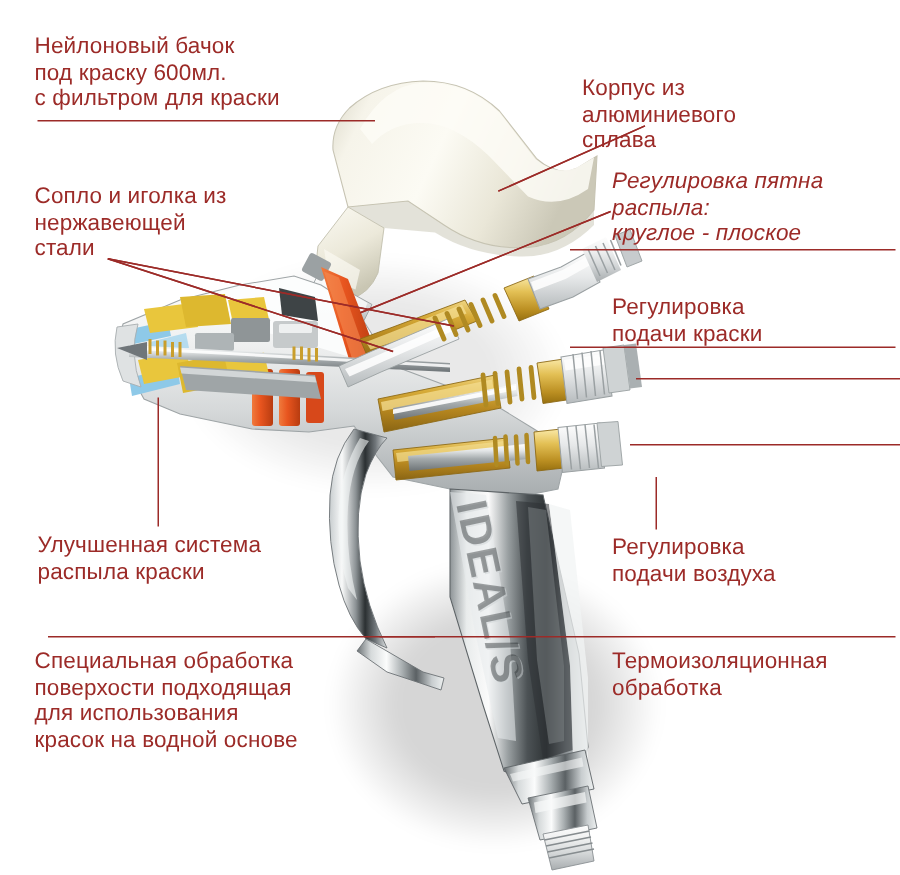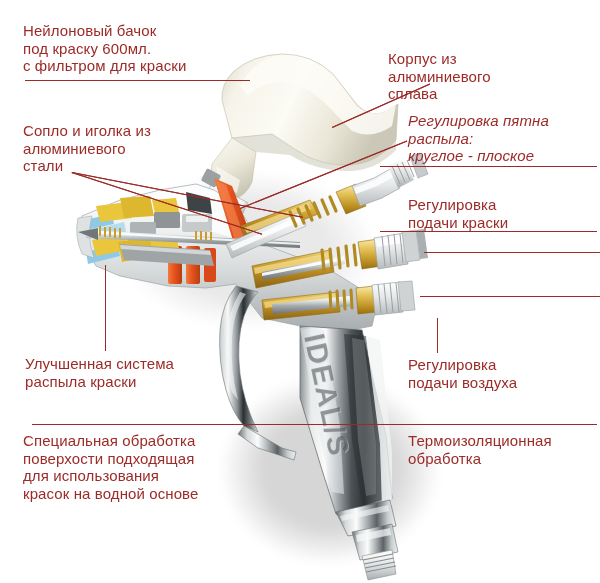--- a/index.html
+++ b/index.html
@@ -402,21 +402,21 @@
 
   <div class="callout" style="left:23px; top:22px;">Нейлоновый бачок
 под краску 600мл.
 с фильтром для краски</div>
 
   <div class="callout" style="left:388px; top:22px;margin-top:28px;">Корпус из
 алюминиевого
 сплава</div>
 
   <div class="callout" style="left:23px; top:122px;">Сопло и иголка из
-алюминиевого
+нержавеющей
 стали</div>
 
   <div class="callout" style="left:408px; top:112px;font-style:italic;">Регулировка пятна
 распыла:
 круглое - плоское</div>
 
   <div class="callout" style="left:408px; top:196px;">Регулировка
 подачи краски</div>
 
   <div class="callout" style="left:25px; top:355px;">Улучшенная система

